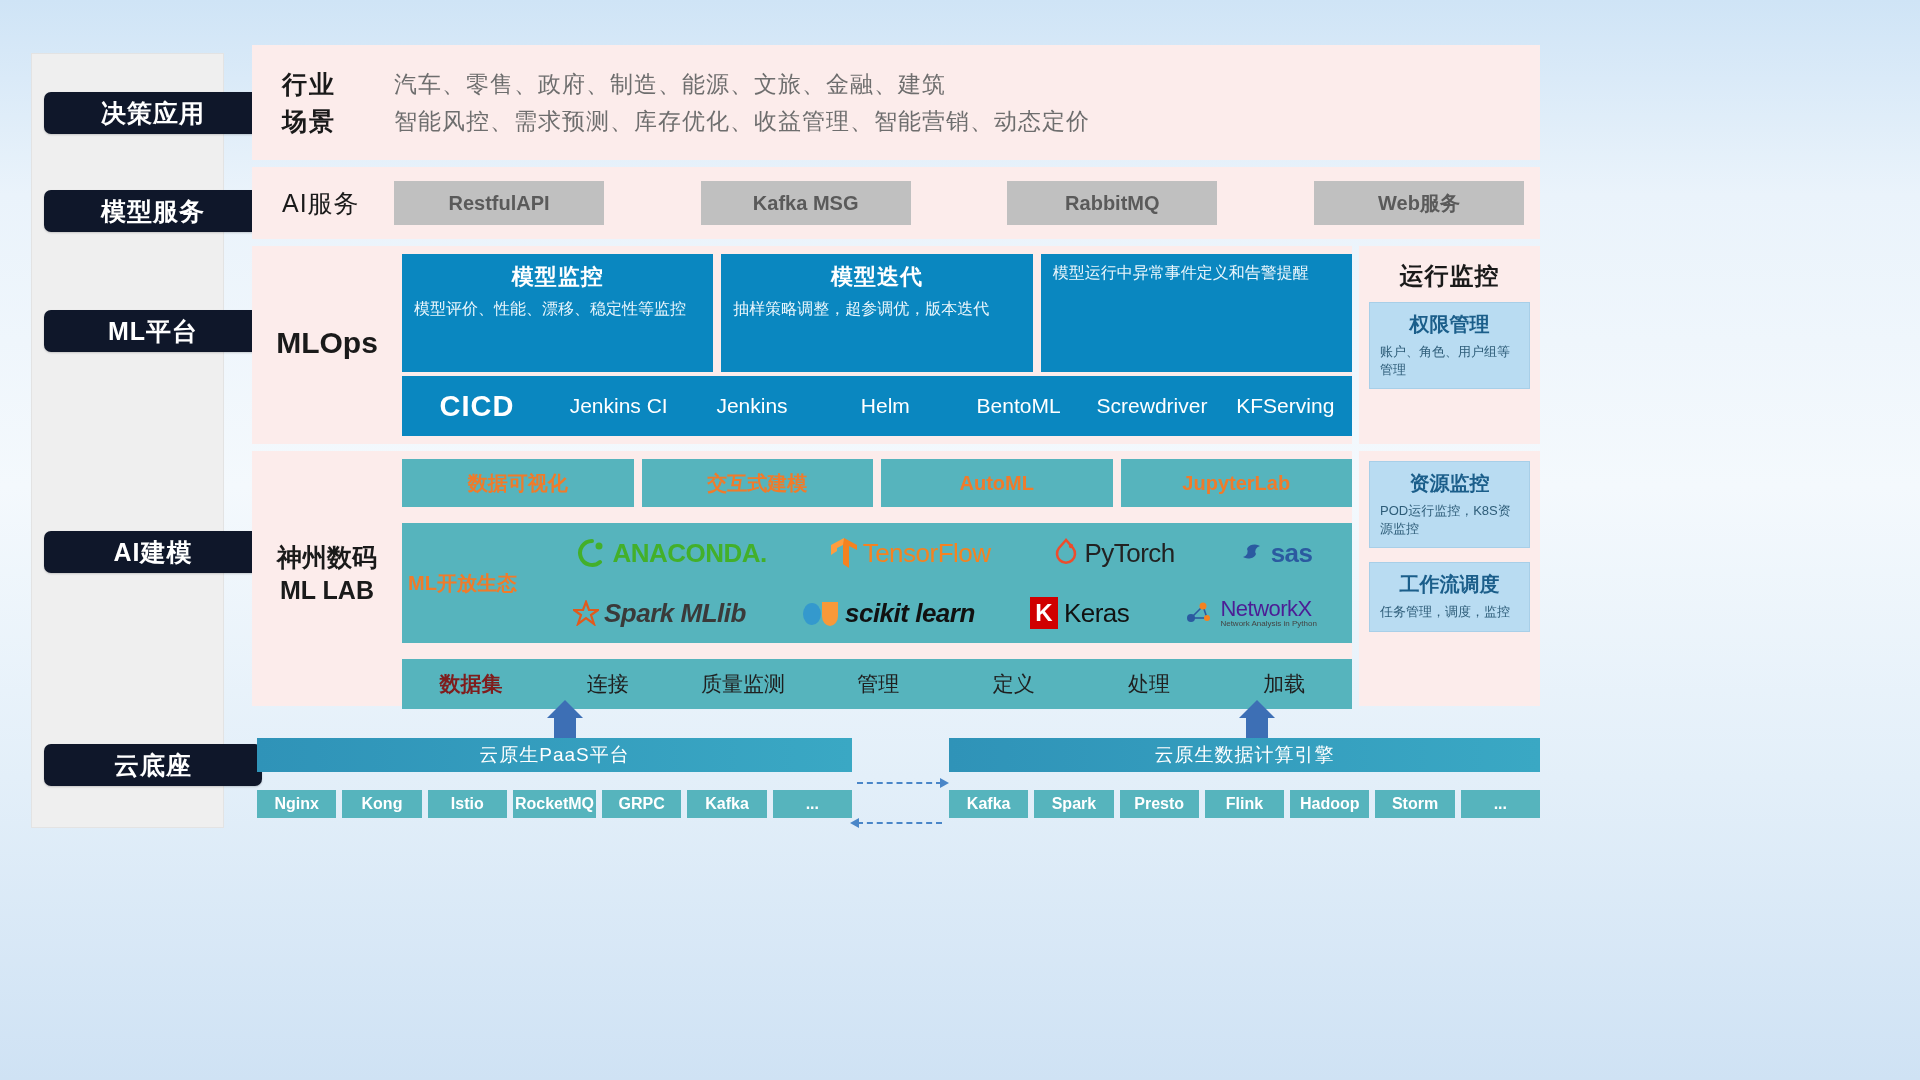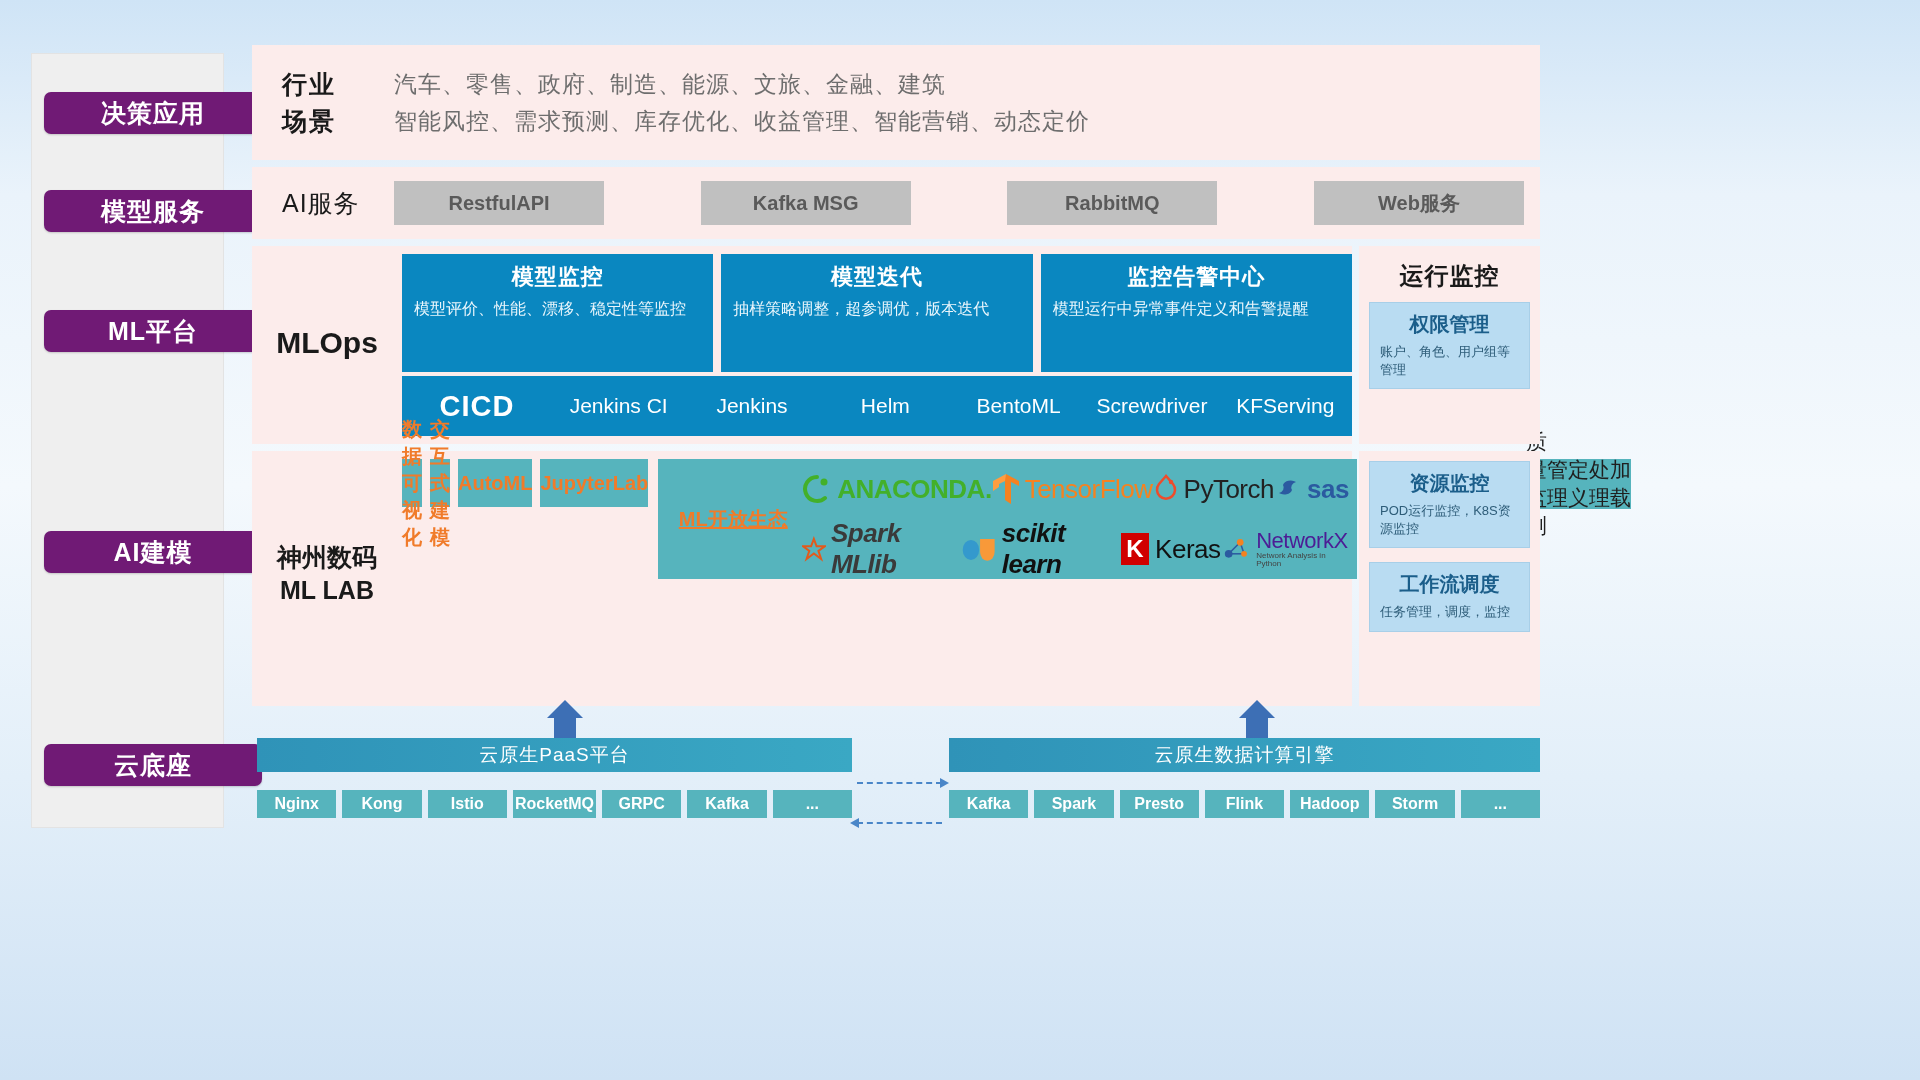--- a/index.html
+++ b/index.html
@@ -17,21 +17,21 @@
     left: 31px; top: 53px;
     width: 193px; height: 775px;
     background: #efefef;
     border: 1px solid #e3e3e3;
   }
   .rail-pill {
     position: absolute;
     left: 12px;
     width: 218px;
     height: 42px;
-    background: #701a75;
+    background: #0f172a;
     border-radius: 7px;
     color: #ffffff;
     font-size: 25px;
     font-weight: bold;
     display: flex;
     align-items: center;
     justify-content: center;
     letter-spacing: 1px;
     box-shadow: 0 1px 2px rgba(0,0,0,0.18);
     white-space: nowrap;
@@ -162,21 +162,21 @@
   .lab-key {
     width: 150px;
     flex: none;
     font-size: 25px;
     font-weight: bold;
     color: #1a1a1a;
     text-align: center;
     line-height: 1.3;
     padding-top: 82px;
   }
-  .lab-body { flex: 1; display: flex; flex-direction: row; gap: 10px; }
+  .lab-body { flex: 1; display: flex; flex-direction: column; gap: 16px; }
   .lab-tools { display: flex; gap: 8px; }
   .lab-tool {
     flex: 1;
     height: 48px;
     background: #56b4bd;
     color: #f07b2a;
     font-size: 20px;
     font-weight: bold;
     display: flex;
     align-items: center;
@@ -188,22 +188,20 @@
     display: flex;
     align-items: center;
     padding-left: 6px;
   }
   .eco-label {
     width: 138px;
     flex: none;
     color: #f07b2a;
     font-size: 20px;
     font-weight: bold;
-    text-align: center;
-    text-decoration: underline;
   }
   .eco-logos { flex: 1; display: flex; flex-direction: column; gap: 2px; padding-right: 8px; }
   .eco-row { display: flex; align-items: center; justify-content: space-around; height: 58px; }
   .logo { display: flex; align-items: center; gap: 5px; }
   .logo-text { font-size: 26px; letter-spacing: -0.5px; }
 
   .lab-data {
     background: #56b4bd;
     height: 50px;
     display: flex;
@@ -361,21 +359,20 @@
           <div class="mlops-cards">
             <div class="mlops-card">
               <div class="mlops-card-title">模型监控</div>
               <div class="mlops-card-desc">模型评价、性能、漂移、稳定性等监控</div>
             </div>
             <div class="mlops-card">
               <div class="mlops-card-title">模型迭代</div>
               <div class="mlops-card-desc">抽样策略调整，超参调优，版本迭代</div>
             </div>
             <div class="mlops-card">
-              <div class="mlops-card-title">监控告警中心</div>
               <div class="mlops-card-desc">模型运行中异常事件定义和告警提醒</div>
             </div>
           </div>
           <div class="cicd-bar">
             <div class="cicd-label">CICD</div>
             <div class="cicd-item">Jenkins CI</div>
             <div class="cicd-item">Jenkins</div>
             <div class="cicd-item">Helm</div>
             <div class="cicd-item">BentoML</div>
             <div class="cicd-item">Screwdriver</div>

